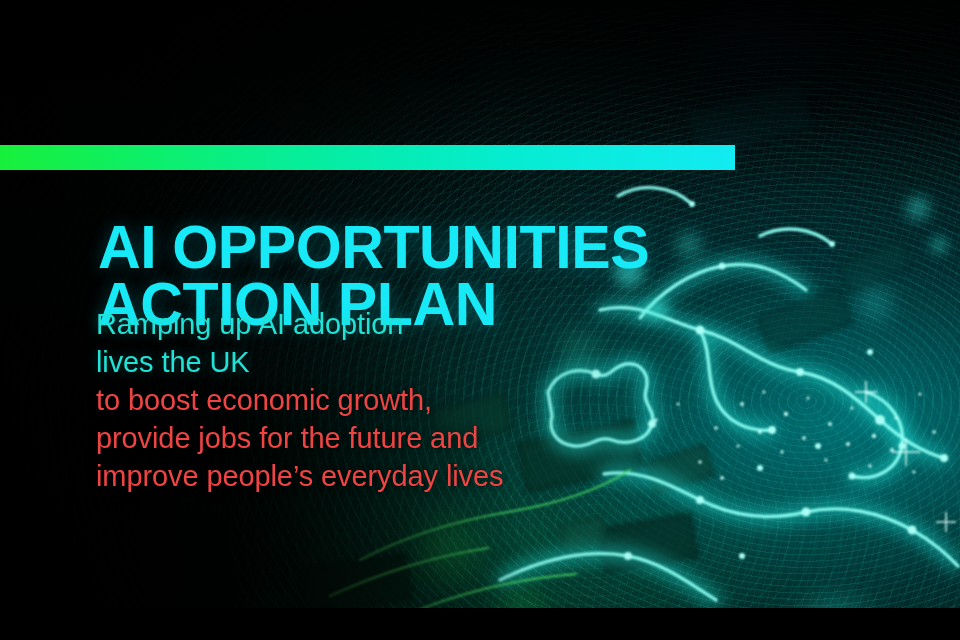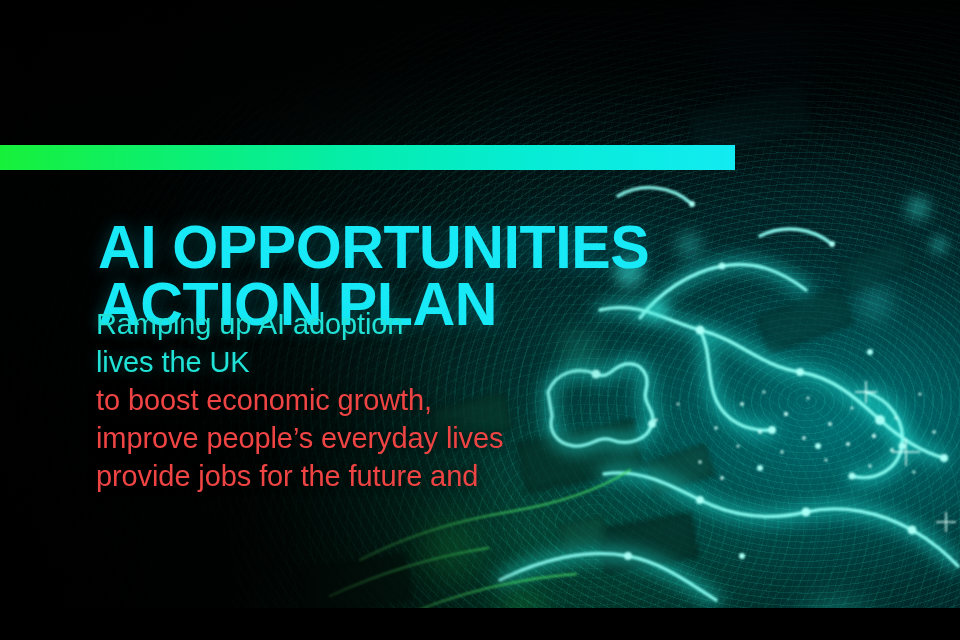--- a/index.html
+++ b/index.html
@@ -262,18 +262,18 @@
 
     <div class="accent-bar"></div>
 
     <h1 class="headline">AI OPPORTUNITIES
 ACTION PLAN</h1>
 
     <div class="subhead">
       <div class="sub-line sub-accent">Ramping up AI adoption</div>
       <div class="sub-line sub-accent">lives the UK</div>
       <div class="sub-line sub-white">to boost economic growth,</div>
+      <div class="sub-line sub-white">provide jobs for the future and</div>
       <div class="sub-line sub-white">improve people’s everyday lives</div>
-      <div class="sub-line sub-white">provide jobs for the future and</div>
     </div>
 
   </div>
 </div>
 
 </body></html>

